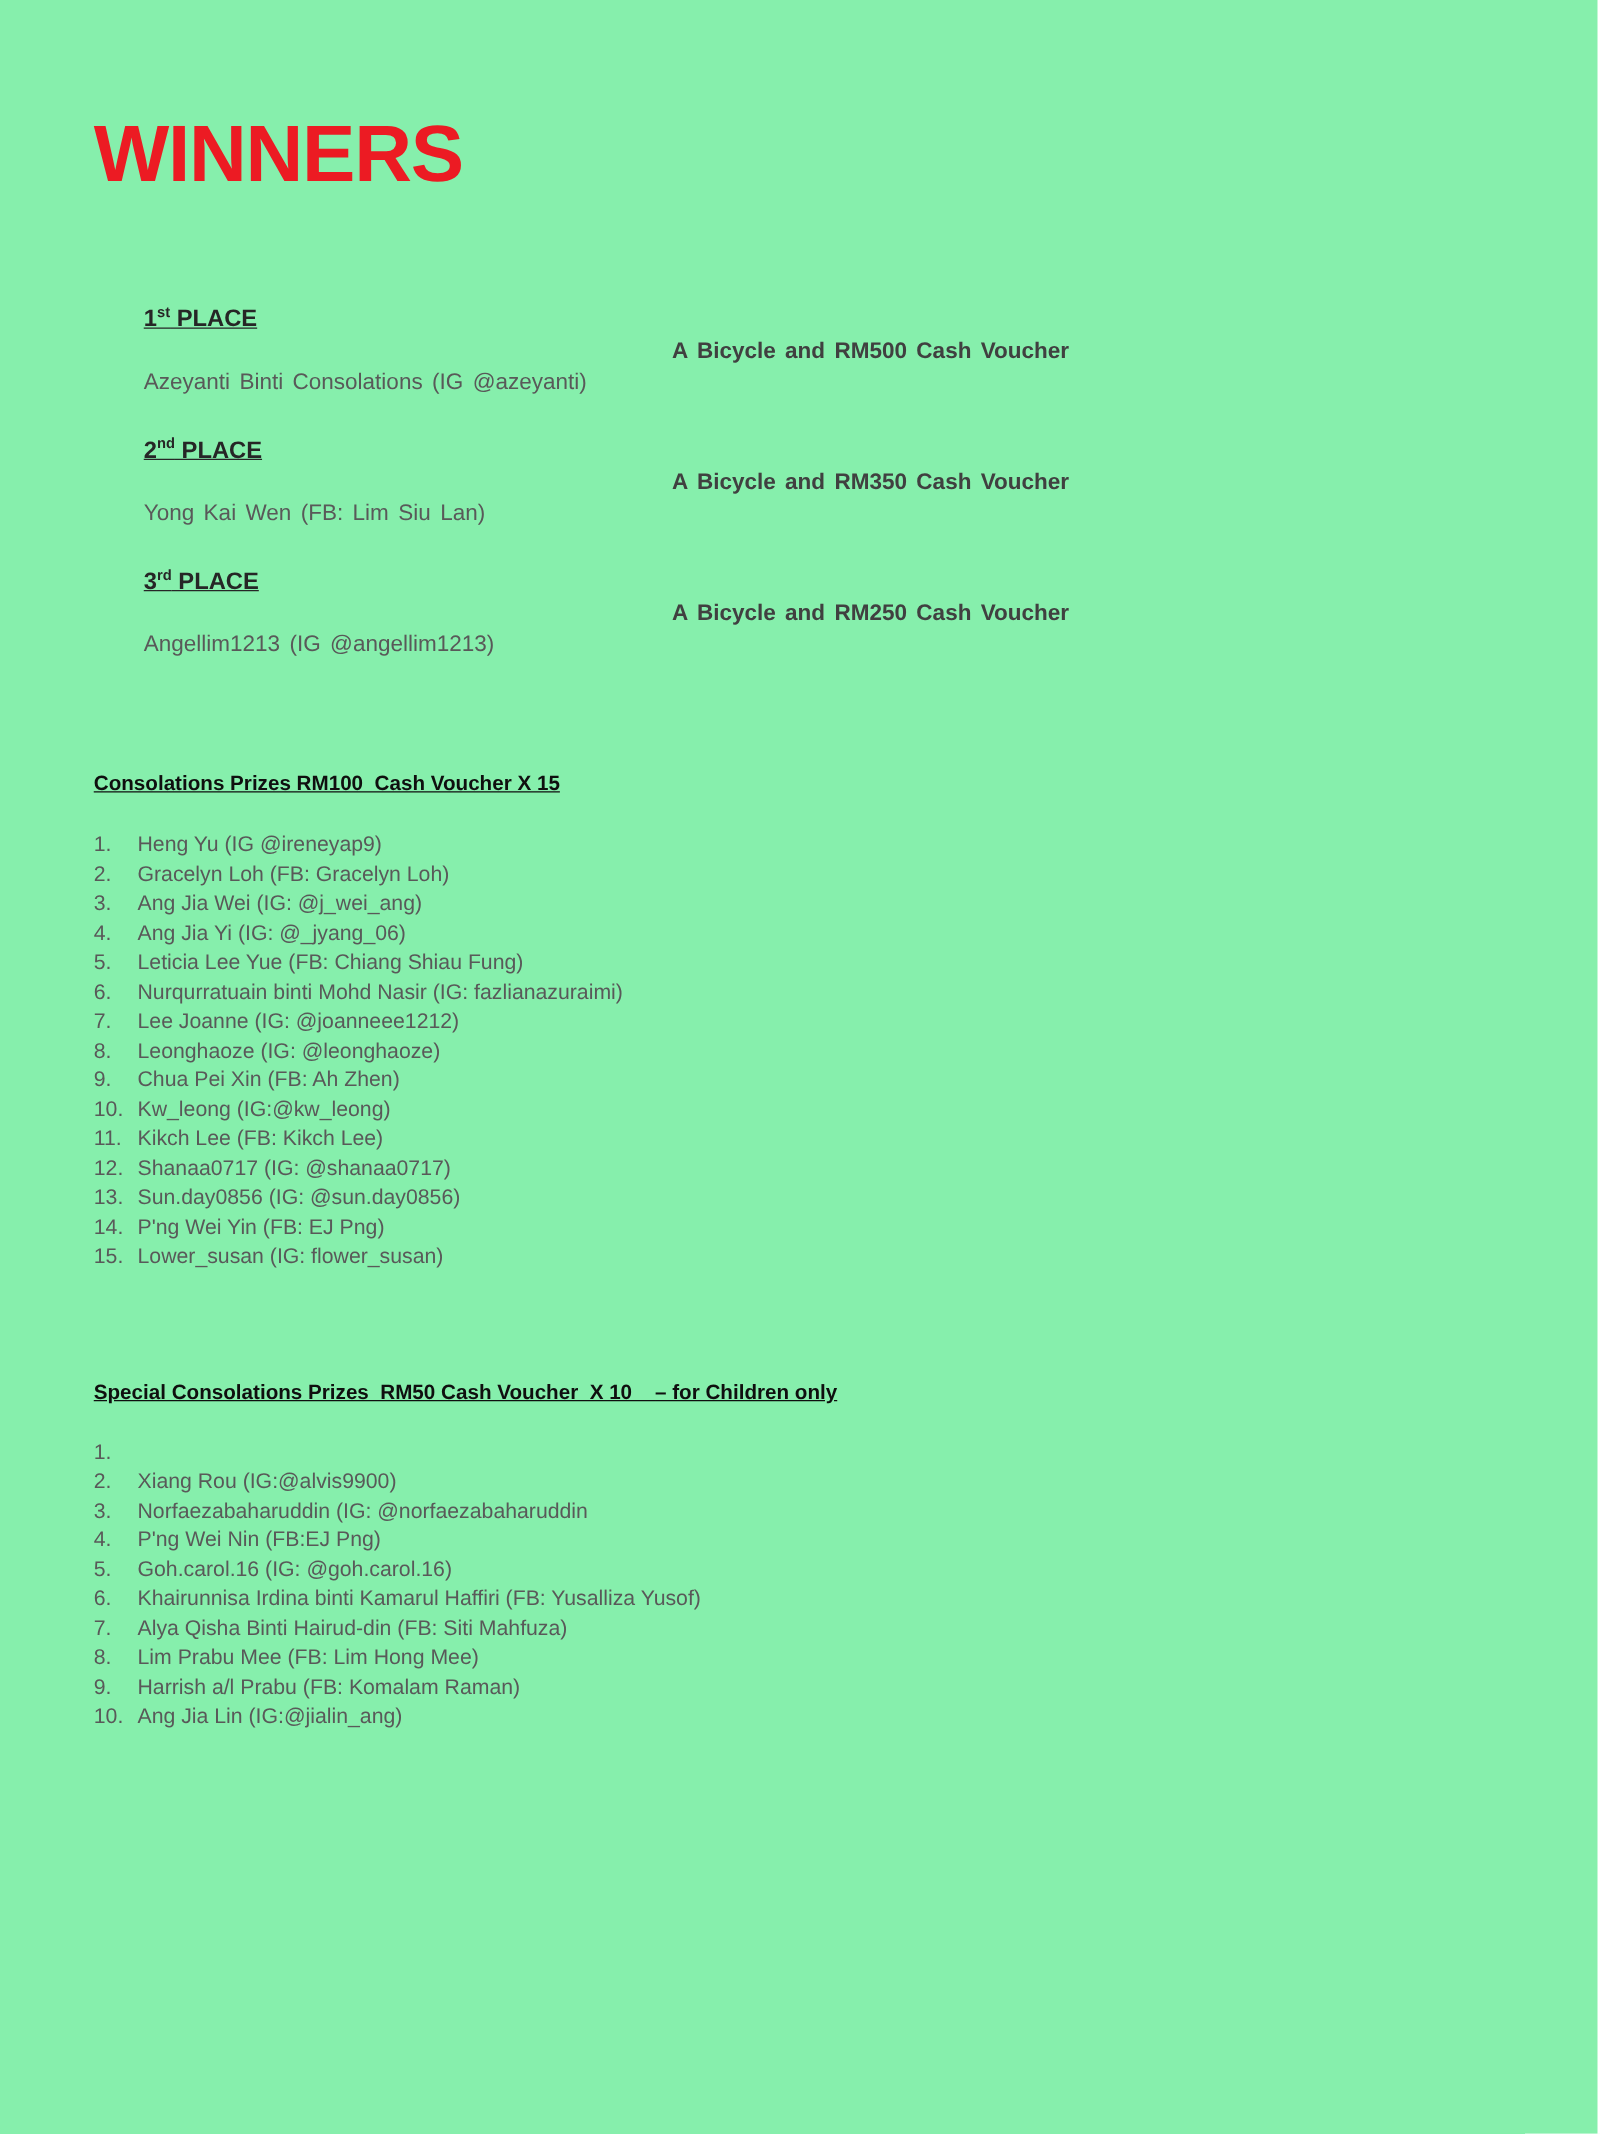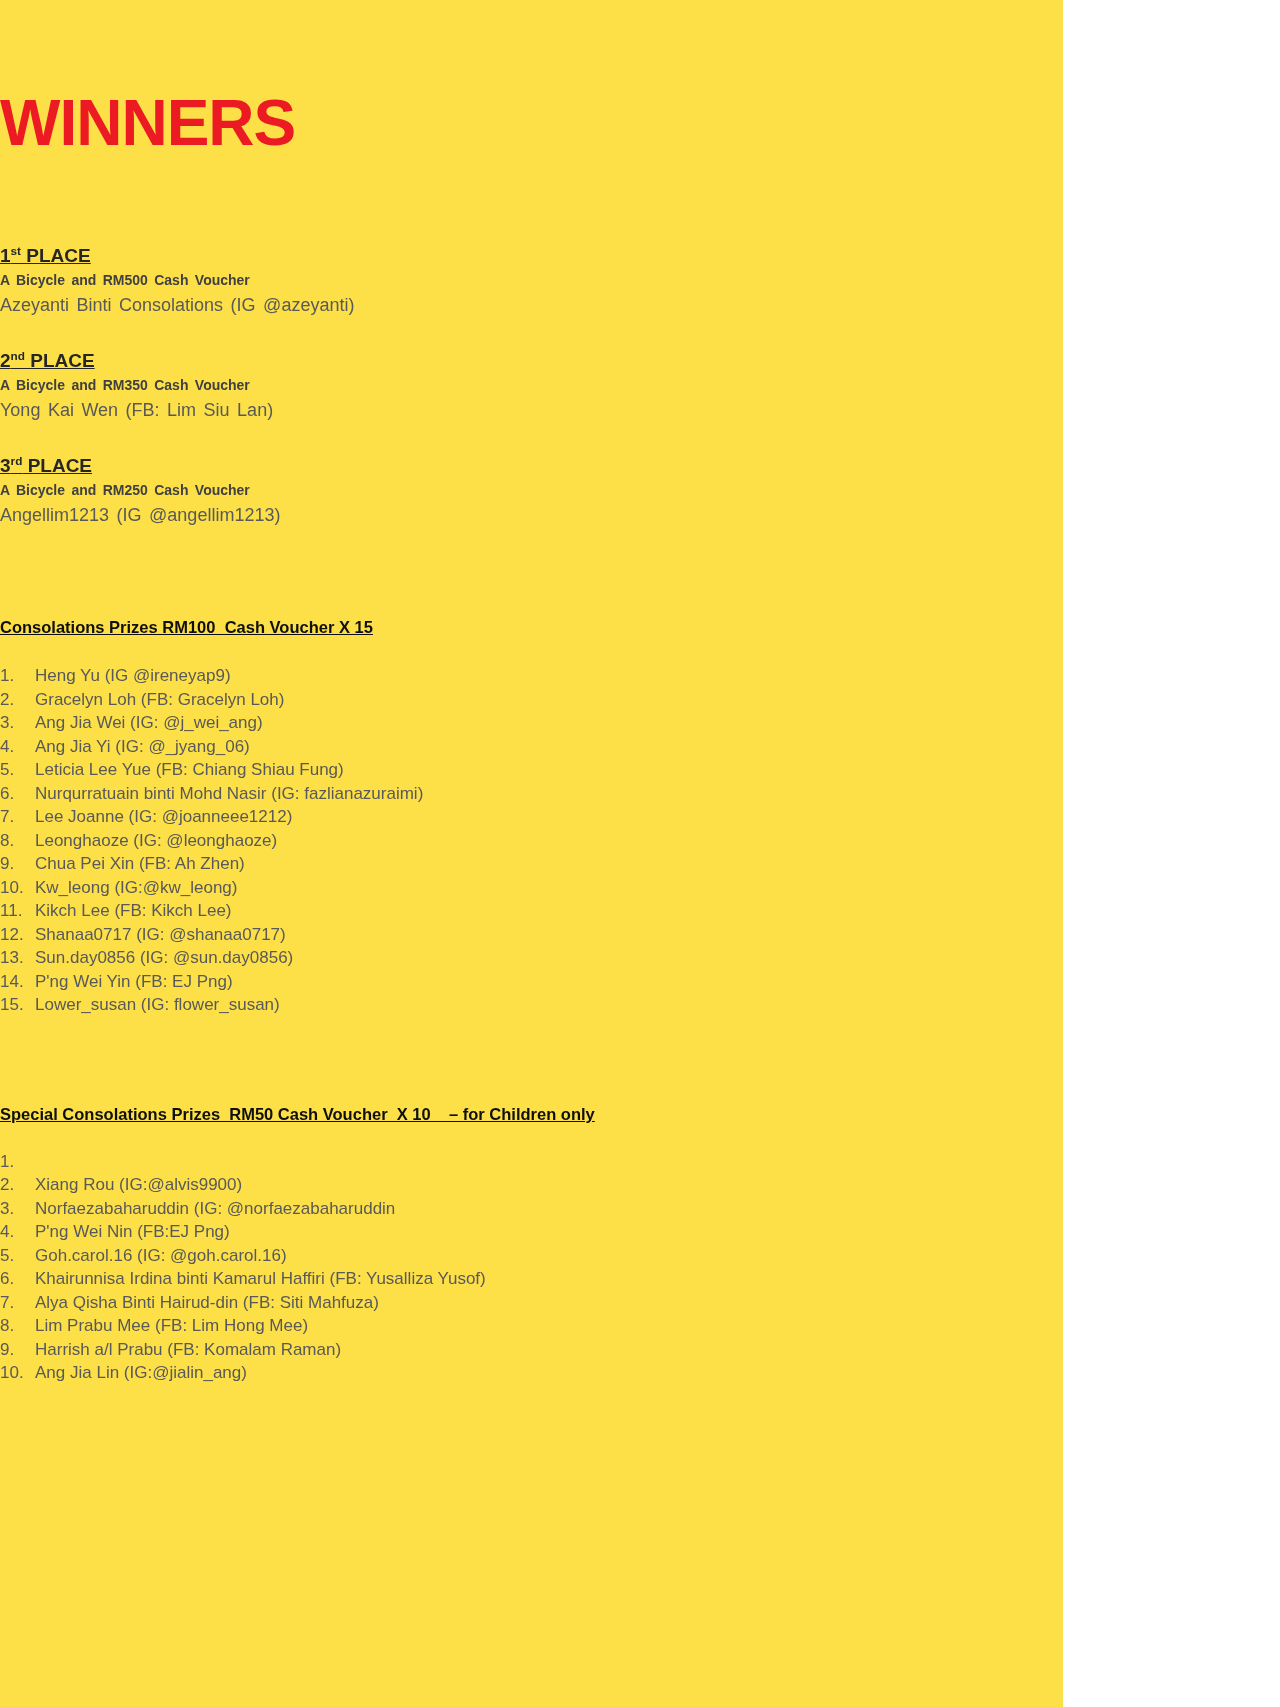--- a/index.html
+++ b/index.html
@@ -1,34 +1,34 @@
 <!DOCTYPE html>
 <html><head>
 <meta charset="utf-8">
 <style>
   html,body { margin:0; padding:0; background:#ffffff; }
   .page {
-    position:relative; width:1063px; height:1707px; background:#fde047;
+    position:relative; width:1278px; height:1707px; background:#86efac;
     font-family:"Liberation Sans", sans-serif; box-sizing:border-box;
-    overflow:hidden;
+    padding-left:75px; overflow:hidden;
   }
   h1.title {
     margin:0; padding-top:88px; font-size:64px; font-weight:bold;
     color:#EC1B23; line-height:1.1; letter-spacing:-1px;
   }
-  section.place { margin-top:30px; }
+  section.place { margin-top:30px;margin-left:40px; }
   section.place.first { margin-top:85px; }
   .place-heading {
     font-size:19px; font-weight:bold; color:#262626;
     text-decoration:underline; line-height:25px; white-space:pre;
   }
   .place-heading sup { font-size:0.62em; line-height:0; vertical-align:super; }
   .prize-line {
-    font-size:14px; font-weight:bold; color:#404040;
-    line-height:25px; word-spacing:2.5px; white-space:pre-wrap;
+    font-size:18px; font-weight:bold; color:#404040;
+    line-height:25px; word-spacing:2.5px; white-space:pre-wrap;text-align:center;
   }
   .winner-line {
     font-size:18px; color:#595959; line-height:25px;
     word-spacing:2.5px; white-space:pre-wrap;
   }
   section.cons { margin-top:88px; }
   section.special { margin-top:86px; }
   h2.list-heading {
     margin:0; font-size:16.5px; font-weight:bold; color:#0f0f0f;
     text-decoration:underline; line-height:22px; white-space:pre-wrap;

